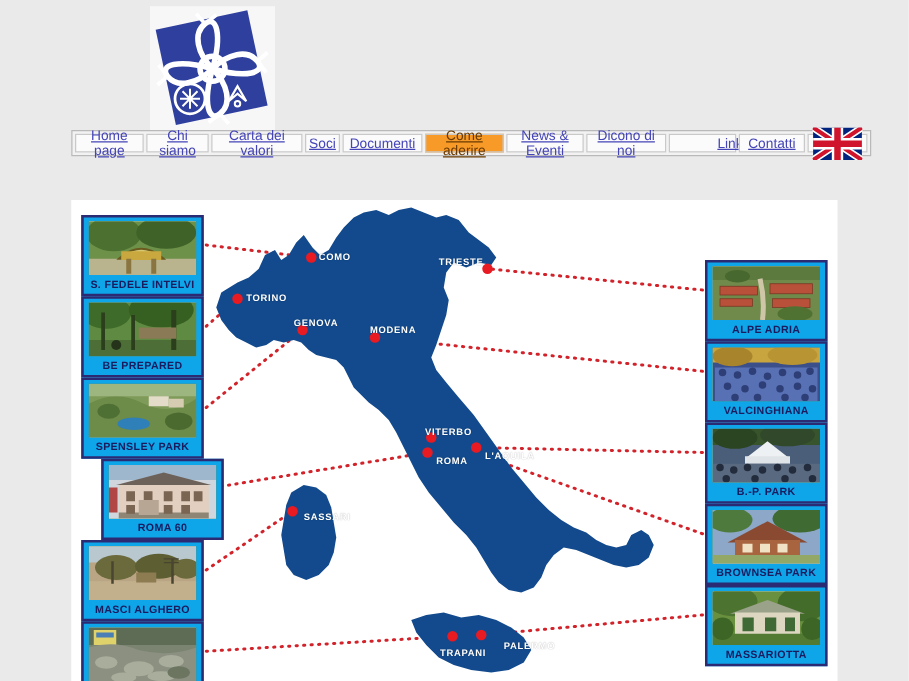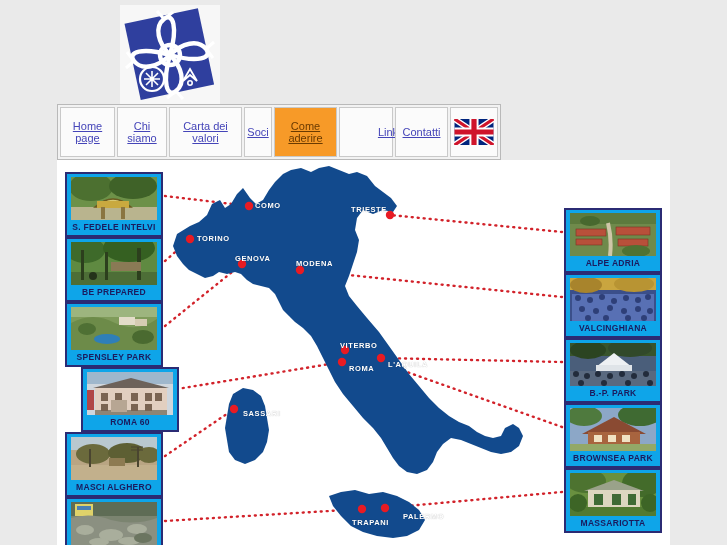--- a/index.html
+++ b/index.html
@@ -29,21 +29,21 @@
     font-family:"Liberation Sans","DejaVu Sans",sans-serif;
   }
 
   
   #nav{
     position:absolute;left:57px;top:104px;
     display:flex;align-items:stretch;
     border:1px solid #b9b9b9;
     background:#f2f2f2;
     padding:2px;
-    height:56px;box-sizing:border-box;
+    height:21px;box-sizing:border-box;
   }
   .nav-cell{
     display:flex;align-items:center;justify-content:center;
     text-align:center;
     border:1px solid #c9c9c9;
     background:#fbfbfb;
     margin-right:2px;
     padding:0 4px;
     box-sizing:border-box;
   }
@@ -157,23 +157,34 @@
         <a>Chi
 siamo</a>
       </div>
       <div class="nav-cell" style="width: 73px;">
         <a>Carta dei
 valori</a>
       </div>
       <div class="nav-cell" style="width: 28px;">
         <a>Soci</a>
       </div>
+      <div class="nav-cell" style="width: 64px;">
+        <a>Documenti</a>
+      </div>
       <div class="nav-cell active" style="width: 63px;">
         <a>Come
 aderire</a>
+      </div>
+      <div class="nav-cell" style="width: 62px;">
+        <a>News &amp;
+Eventi</a>
+      </div>
+      <div class="nav-cell" style="width: 64px;">
+        <a>Dicono di
+noi</a>
       </div>
       <div class="nav-cell" style="width: 28px; padding-left: 48px;">
         <a>Link</a>
       </div>
       <div class="nav-cell" style="width: 53px;">
         <a>Contatti</a>
       </div>
       <div class="nav-cell flagcell">
         <svg id="flag-icon" width="40" height="26" viewBox="0 0 60 40">
           <rect width="60" height="40" fill="#00247d"></rect>

